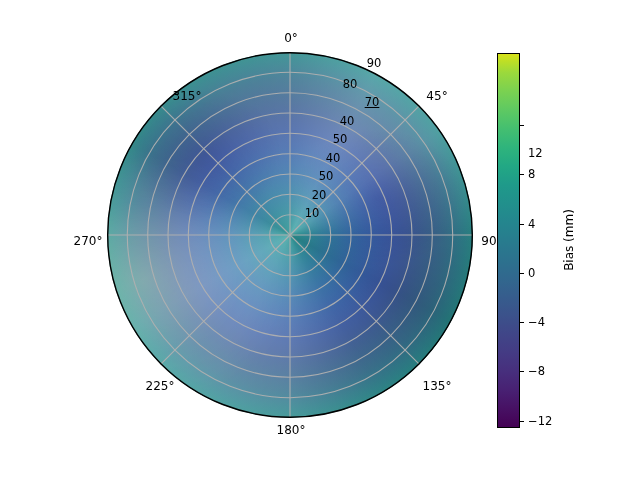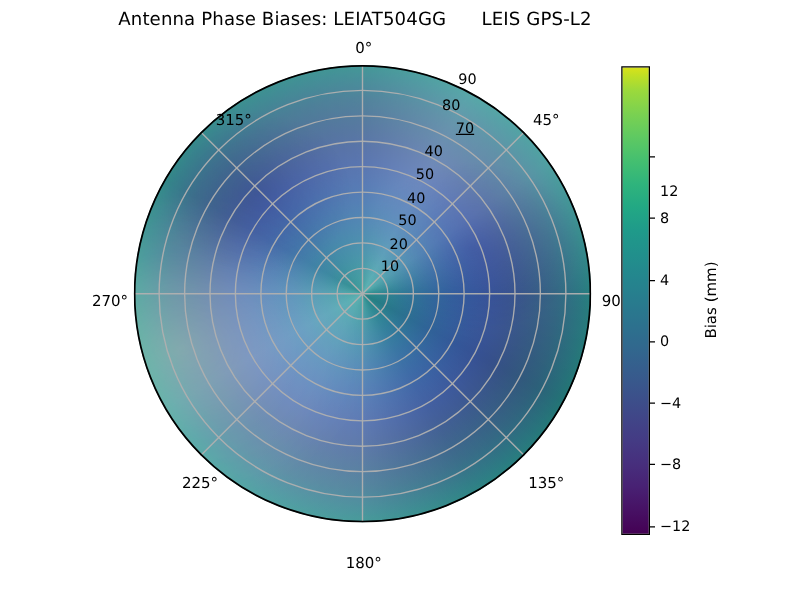--- a/index.html
+++ b/index.html
@@ -234,21 +234,20 @@
     white-space: nowrap;
     transform: translate(-50%, -50%) rotate(-90deg);
     transform-origin: center center;
   }
 </style>
 </head>
 <body>
 
 <div id="figure">
 
-  <div id="chart-title">Antenna Phase Biases: LEIAT504GG      LEIS GPS-L2</div>
 
   <div id="polar-axes">
 
     <div id="polar-clip">
       <div id="polar-fill">
         <div class="base"></div>
         <div class="lobe"></div>
         <div class="hotspot"></div>
         <div class="coldspot"></div>
       </div>
@@ -276,33 +275,33 @@
         <line x1="183" y1="183" x2="53.6" y2="53.6"></line>
       </g>
       <circle cx="183" cy="183" r="182.3" fill="none" stroke="#000000" stroke-width="1.4"></circle>
     </svg>
   </div>
 
   <div class="theta-label" style="left:291px; top:38px;">0°</div>
   <div class="theta-label" style="left:437px; top:96px;">45°</div>
   <div class="theta-label" style="left:489px; top:241px;">90</div>
   <div class="theta-label" style="left:437px; top:386px;">135°</div>
-  <div class="theta-label" style="left:291px; top:450px;">180°</div>
+  <div class="theta-label" style="left:291px; top:430px;">180°</div>
   <div class="theta-label" style="left:160px; top:386px;">225°</div>
   <div class="theta-label" style="left:88px;  top:241px;">270°</div>
   <div class="theta-label" style="left:148px; top:96px;margin-left:39px;">315°</div>
 
   <div class="r-label" style="left:312px; top:213px;">10</div>
   <div class="r-label" style="left:319px; top:195px;">20</div>
   <div class="r-label" style="left:326px; top:176px;">50</div>
   <div class="r-label" style="left:333px; top:158px;">40</div>
   <div class="r-label" style="left:340px; top:139px;">50</div>
   <div class="r-label" style="left:347px; top:121px;">40</div>
   <div class="r-label" style="left:372px; top:102px;text-decoration:underline;">70</div>
-  <div class="r-label" style="left:361px; top:84px;text-align:center;">80</div>
+  <div class="r-label" style="left:350px; top:84px;text-align:center;">80</div>
   <div class="r-label" style="left:374px; top:63px;">90</div>
 
   <div id="colorbar-group">
     <div id="colorbar-bar"></div>
 
     <div class="cb-tick" style="top:72px;"></div>
     <div class="cb-tick" style="top:121px;"></div>
     <div class="cb-tick" style="top:171px;"></div>
     <div class="cb-tick" style="top:220px;"></div>
     <div class="cb-tick" style="top:269px;"></div>

